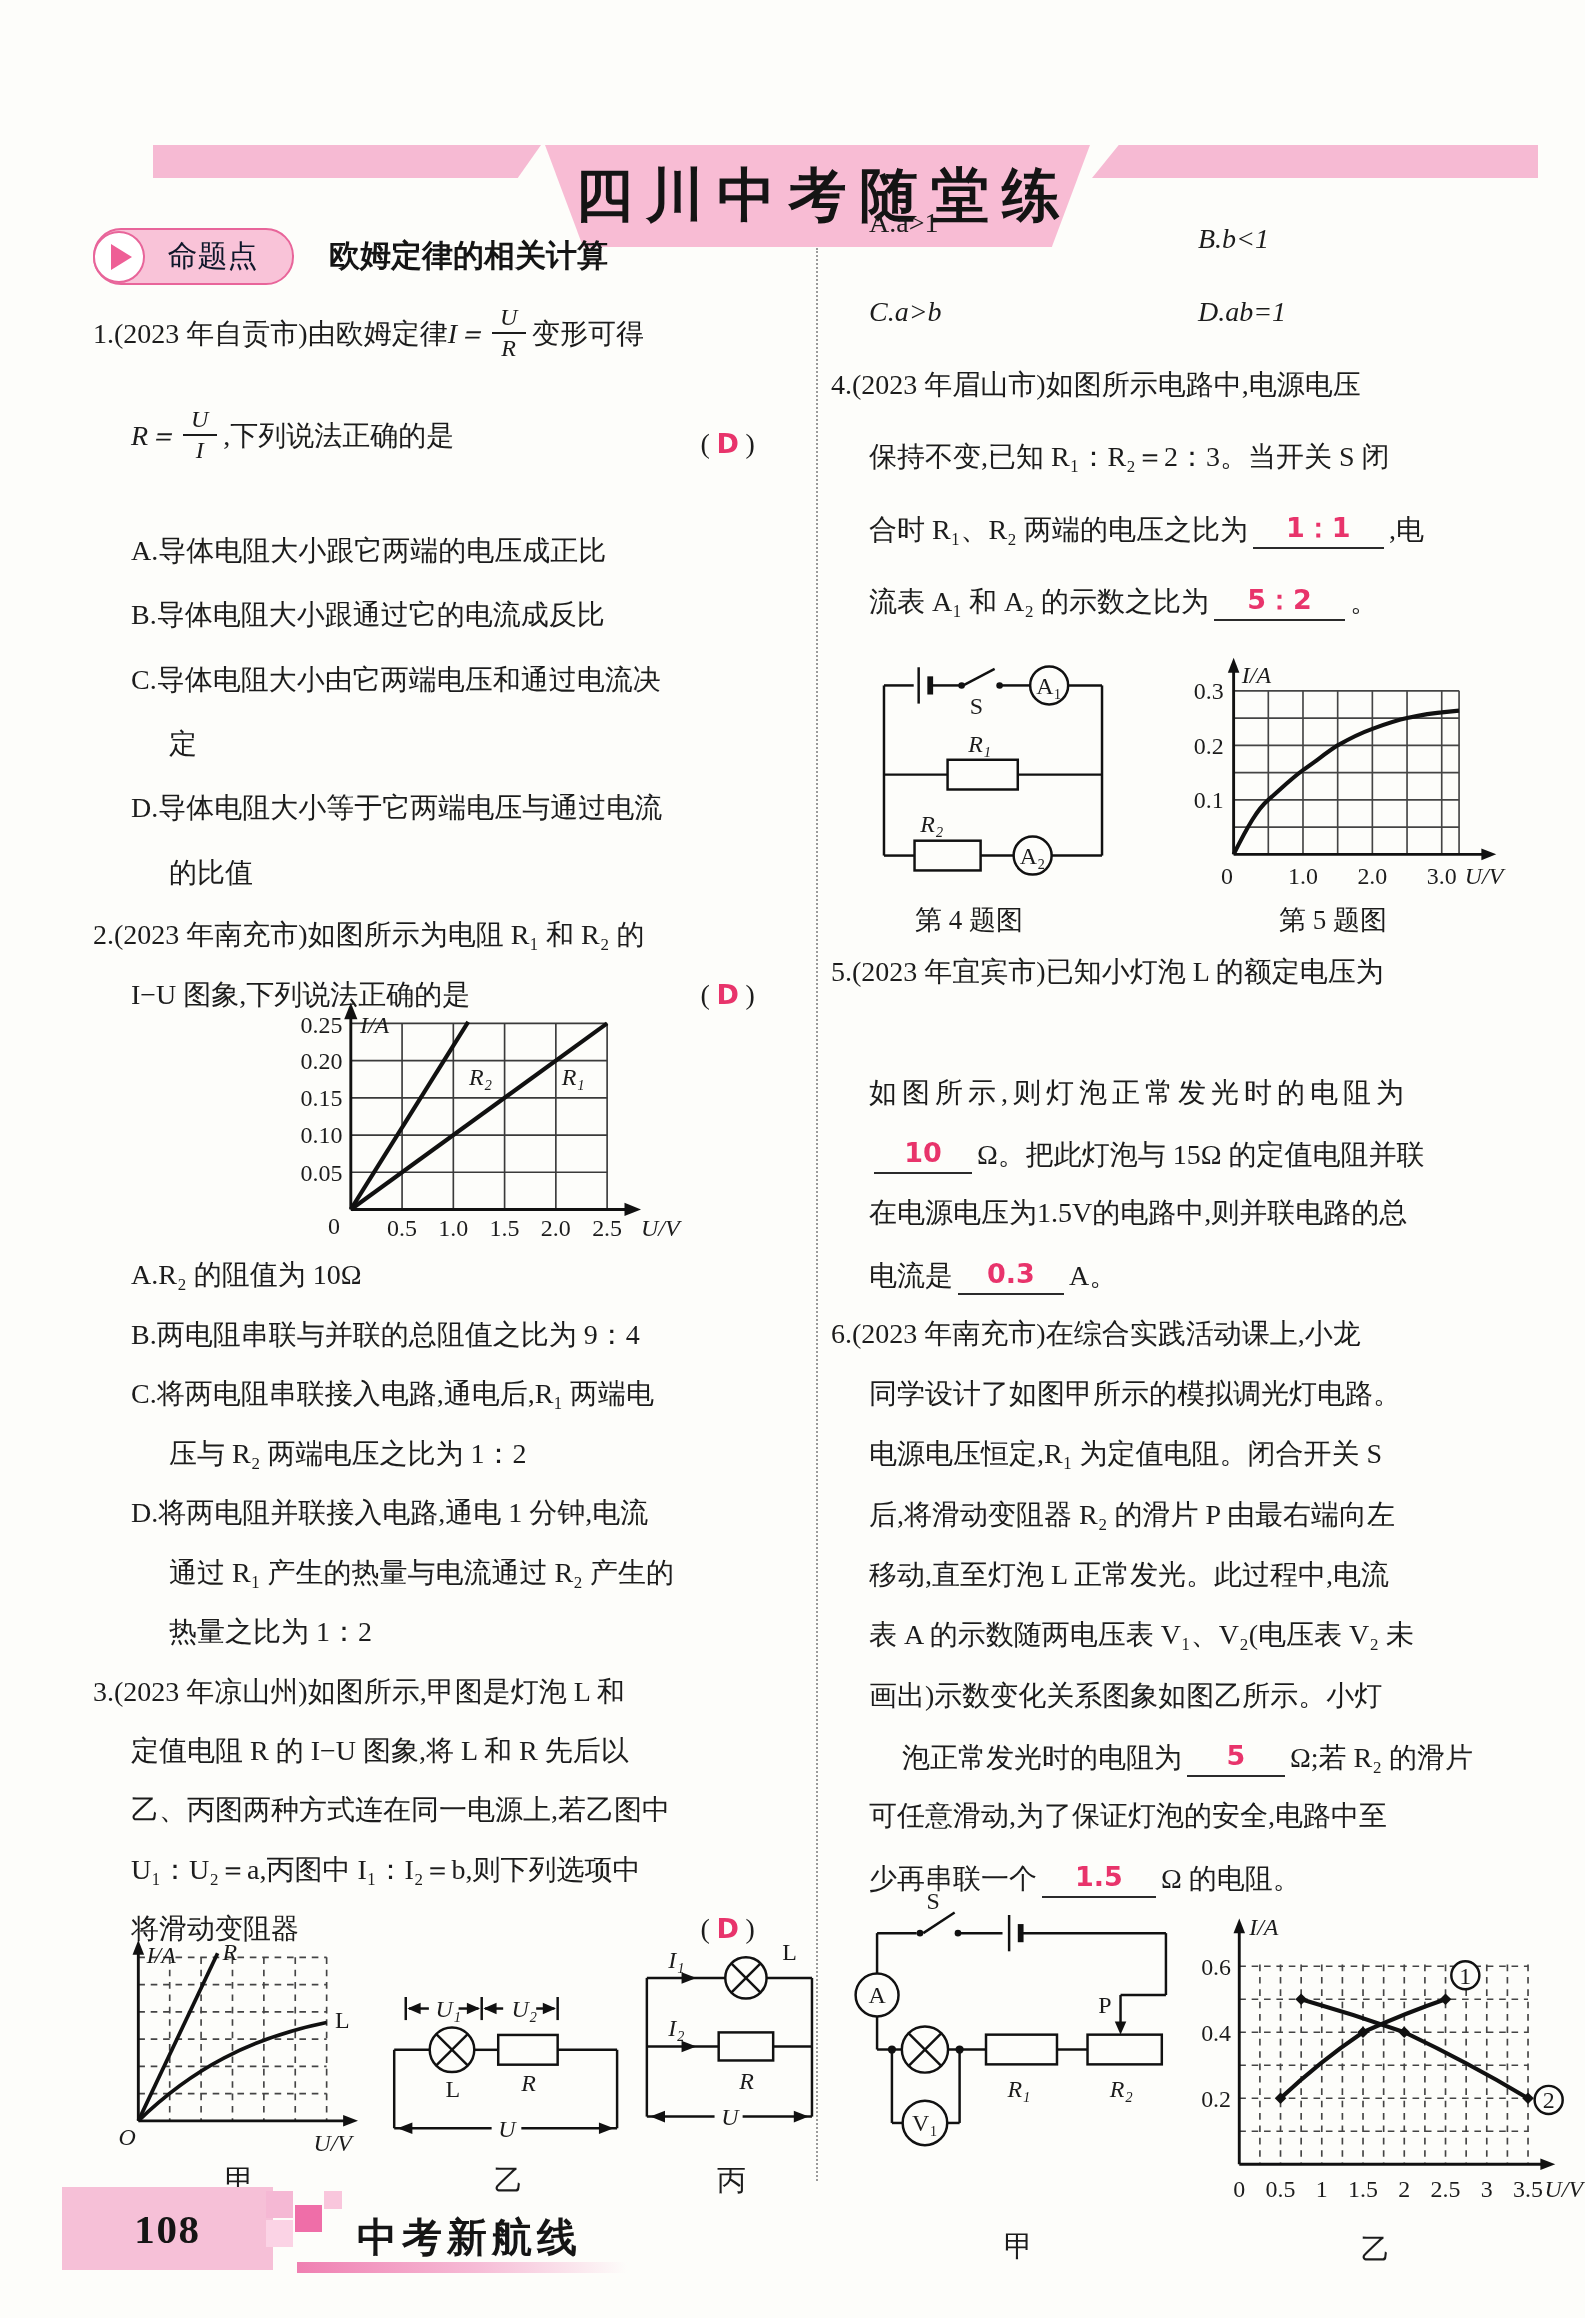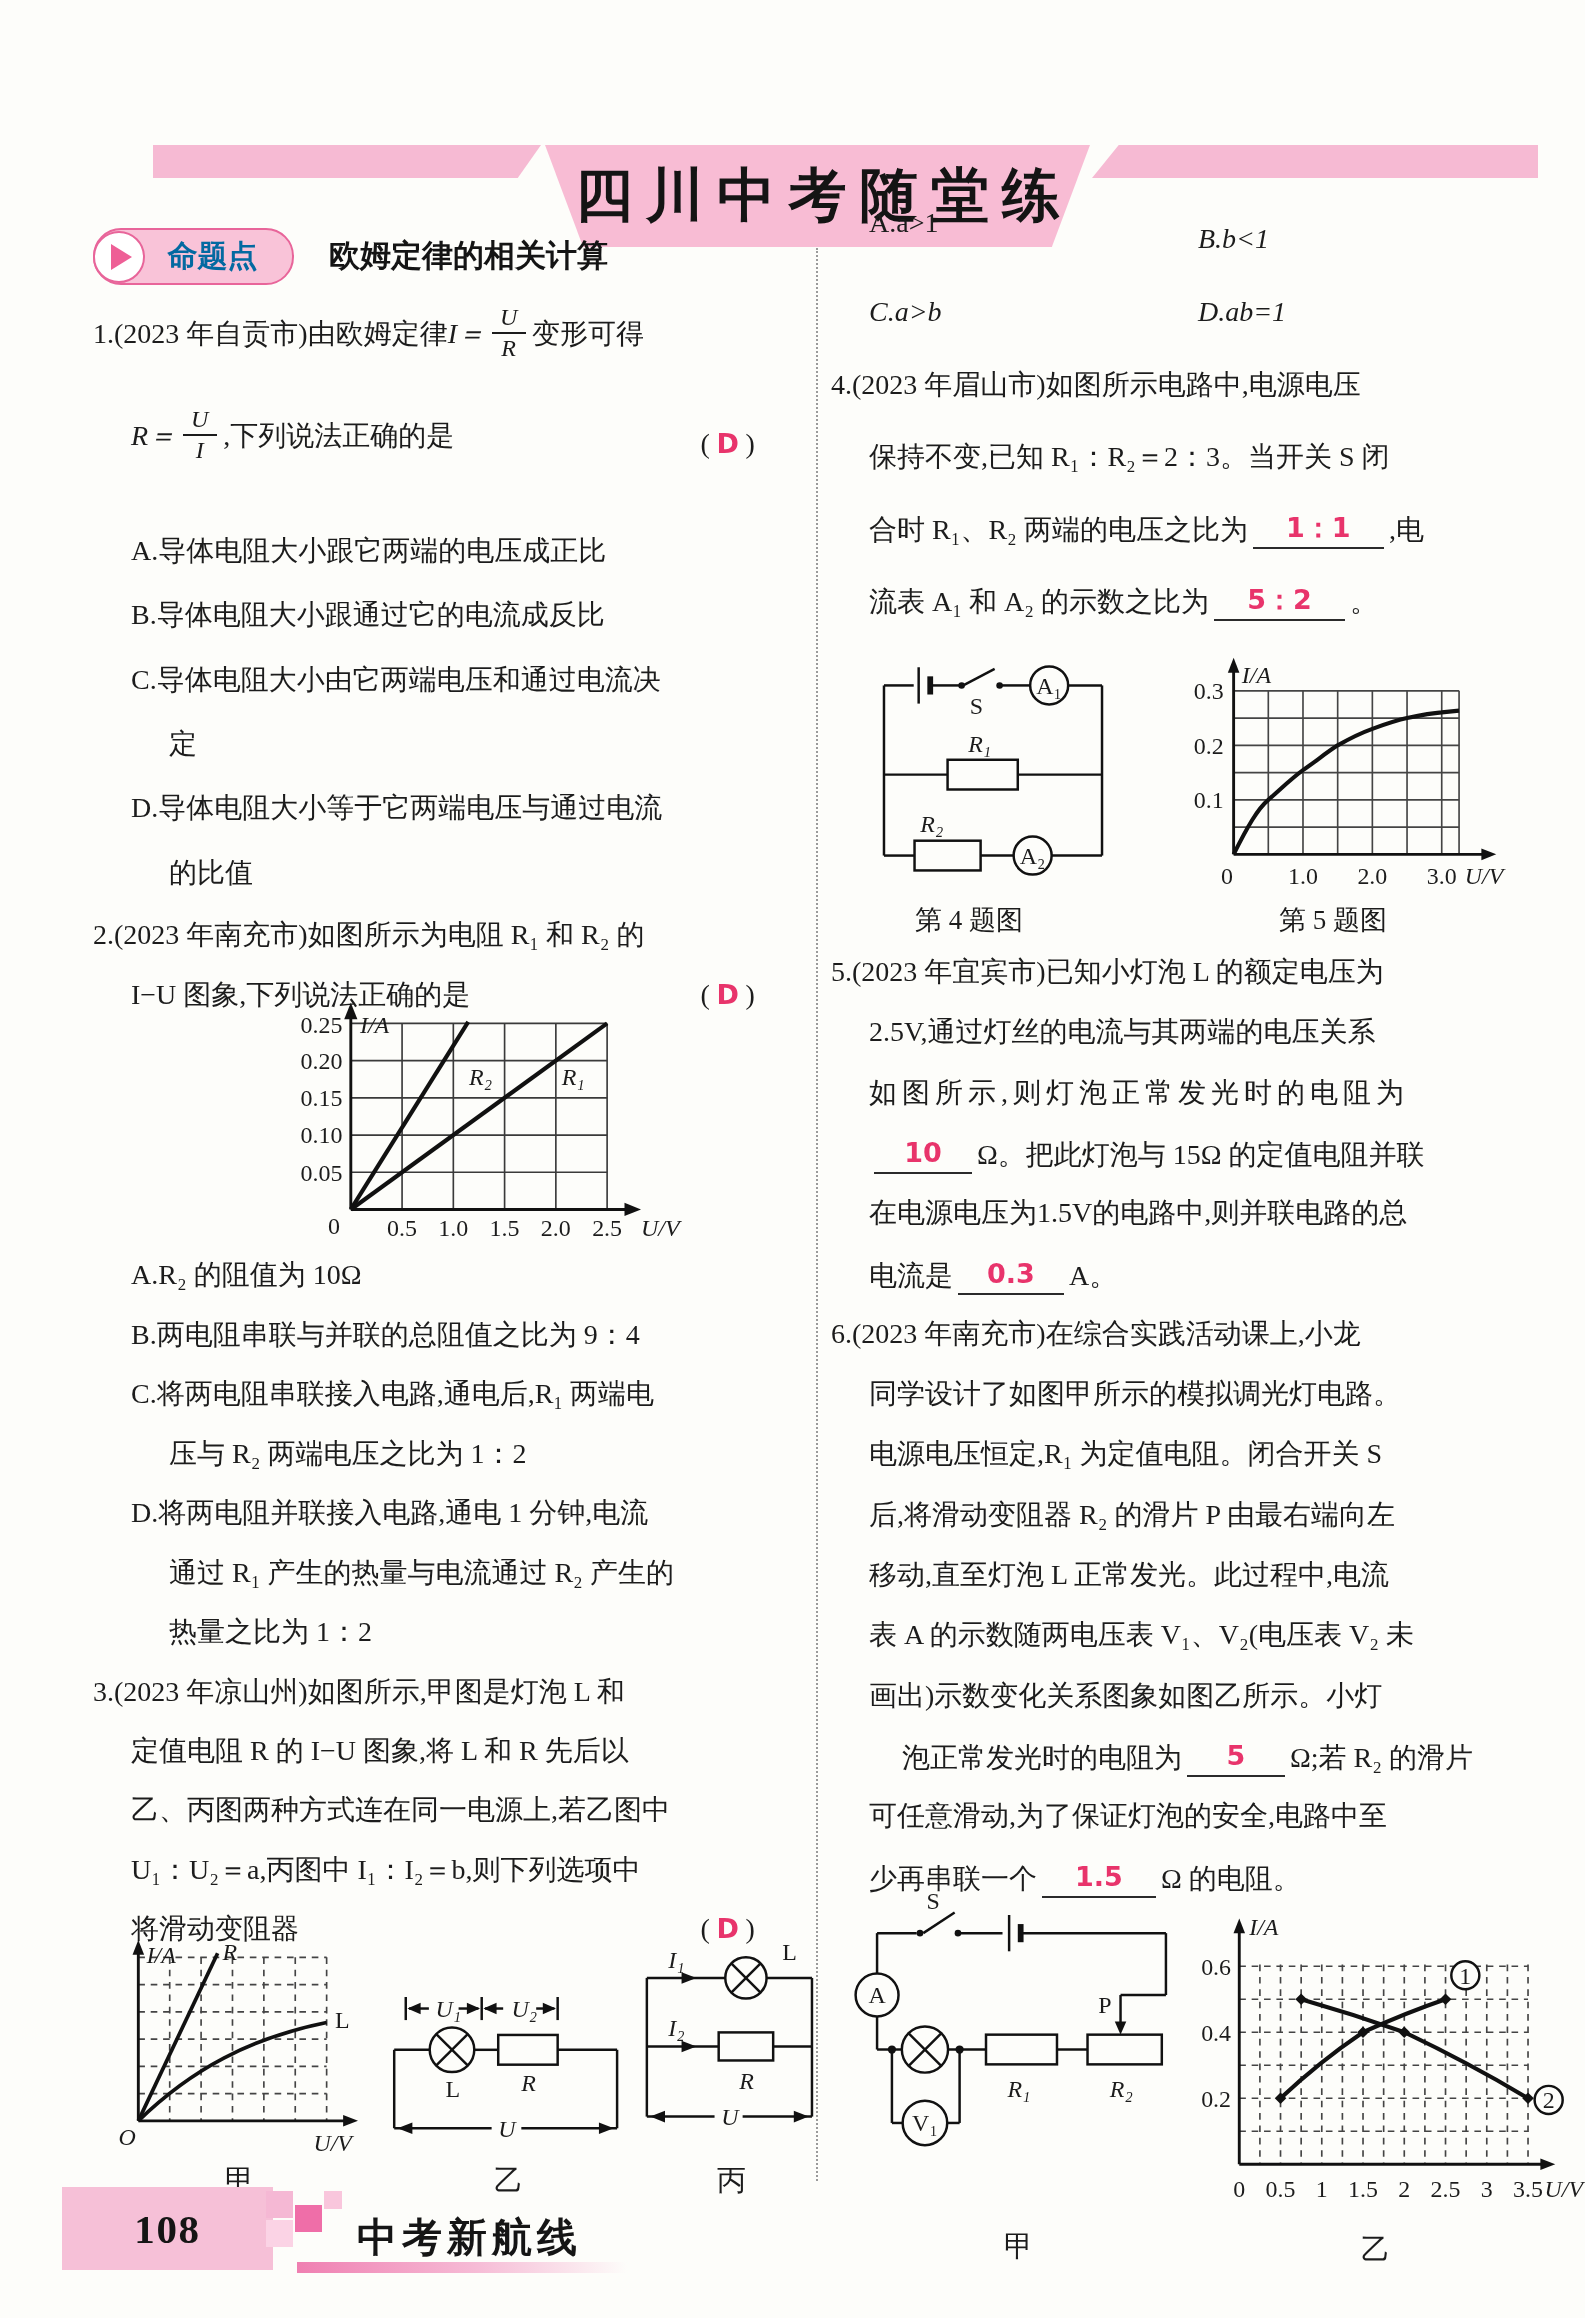--- a/index.html
+++ b/index.html
@@ -24,22 +24,22 @@
                display:flex;align-items:center;justify-content:center;}
   .banner-title{font-family:"Liberation Sans","DejaVu Sans",sans-serif;font-weight:bold;font-size:58px;
                 letter-spacing:13.2px;color:#141414;padding-left:13.2px;}
   
   .badge{position:absolute;left:93px;top:228px;width:197px;height:53px;background:#f9c3d8;
          border:2.5px solid #e8659a;border-radius:28px;display:flex;align-items:center;}
   .badge-circle{width:48px;height:48px;background:#fff;border:2.5px solid #e8659a;border-radius:50%;
                 margin-left:-2.5px;margin-top:0;display:flex;align-items:center;justify-content:center;flex:none;}
   .badge-tri{width:0;height:0;border-left:21.5px solid #ee5f96;border-top:13.2px solid transparent;
              border-bottom:13.2px solid transparent;margin-left:6.6px;}
-  .badge-label{font-family:"Liberation Sans","DejaVu Sans",sans-serif;font-weight:bold;font-size:30px;
-               color:#0369a1;margin:0 auto;padding-right:11.6px;}
+  .badge-label{font-family:"Liberation Sans","DejaVu Sans",sans-serif;font-weight:normal;font-size:30px;
+               color:#0f172a;margin:0 auto;padding-right:11.6px;}
   .section-title{position:absolute;left:329px;top:235px;font-family:"Liberation Sans","DejaVu Sans",sans-serif;
                  font-weight:bold;font-size:31px;color:#141414;}
   .divider{position:absolute;left:816px;top:248px;height:1933px;border-left:2.5px dotted #9a9a9a;}
   .caption{position:absolute;font-size:29px;}
   
   .footer-bar{position:absolute;left:62px;top:2187px;width:211px;height:83px;background:#f6c0d7;
               display:flex;align-items:center;justify-content:center;}
   .footer-page{font-size:41px;font-weight:bold;color:#151515;letter-spacing:1.7px;}
   .footer-brand{position:absolute;left:357px;top:2210px;font-family:"Liberation Sans","DejaVu Sans",sans-serif;
                 font-weight:bold;font-size:40px;color:#151515;letter-spacing:5px;}
@@ -335,21 +335,20 @@
     <text class="svtn" x="162" y="298" text-anchor="middle">1.0</text>
     <text class="svtn" x="246" y="298" text-anchor="middle">2.0</text>
     <text class="svtn" x="330" y="298" text-anchor="middle">3.0</text>
     <text class="svt" x="358" y="298">U/V</text>
   </svg>
 
   <div class="caption" style="left:915px;top:902px;font-size:27px;">第 4 题图</div>
   <div class="caption" style="left:1279px;top:902px;font-size:27px;">第 5 题图</div>
 
   <div class="tl" style="left:831px;top:954px;">5.(2023 年宜宾市)已知小灯泡 L 的额定电压为</div>
-  <div class="tl" style="left:869px;top:1014px;">2.5V,通过灯丝的电流与其两端的电压关系</div>
   <div class="tl" style="left:869px;top:1075px;letter-spacing:5px;">如图所示,则灯泡正常发光时的电阻为</div>
   <div class="tl flexline" style="left:869px;top:1135px;">
     <span class="blank" style="min-width:58px;">10</span>
       <span> Ω。把此灯泡与 15Ω 的定值电阻并联</span>
   </div>
   <div class="tl" style="left:869px;top:1195px;">在电源电压为1.5V的电路中,则并联电路的总</div>
   <div class="tl flexline" style="left:869px;top:1256px;">
     <span>电流是</span>
       <span class="blank" style="min-width:66px;">0.3</span>
       <span> A。</span>

